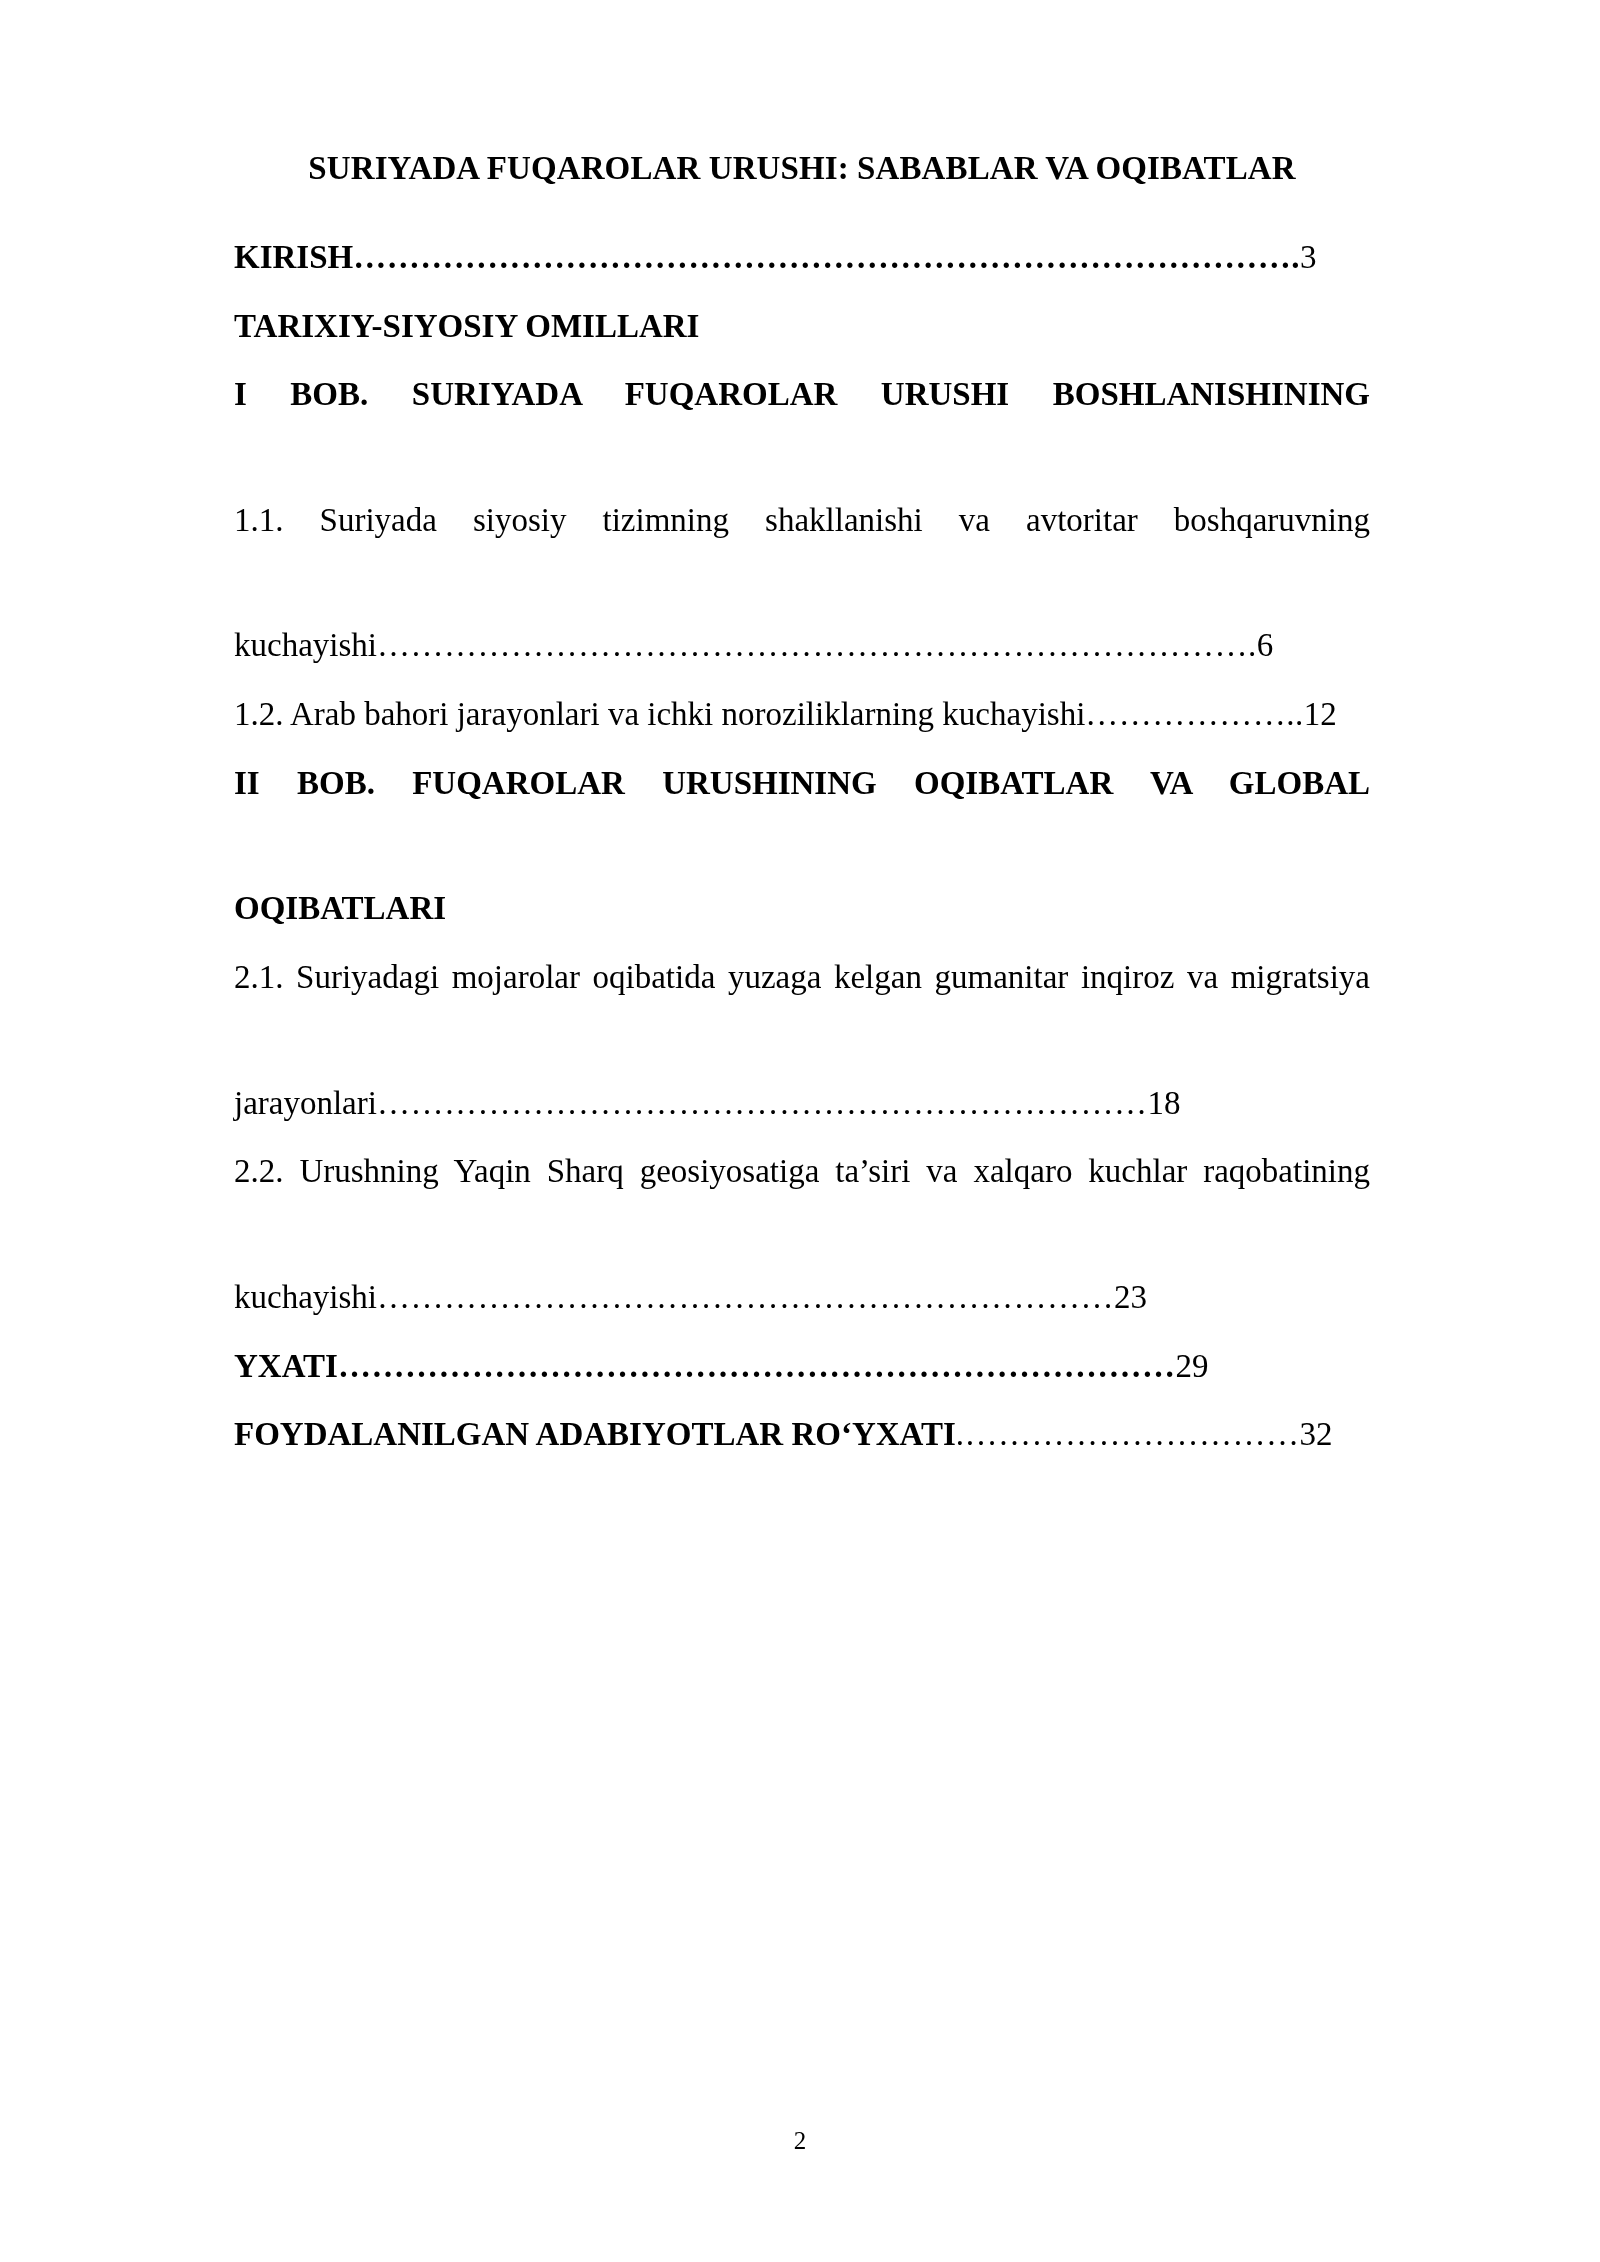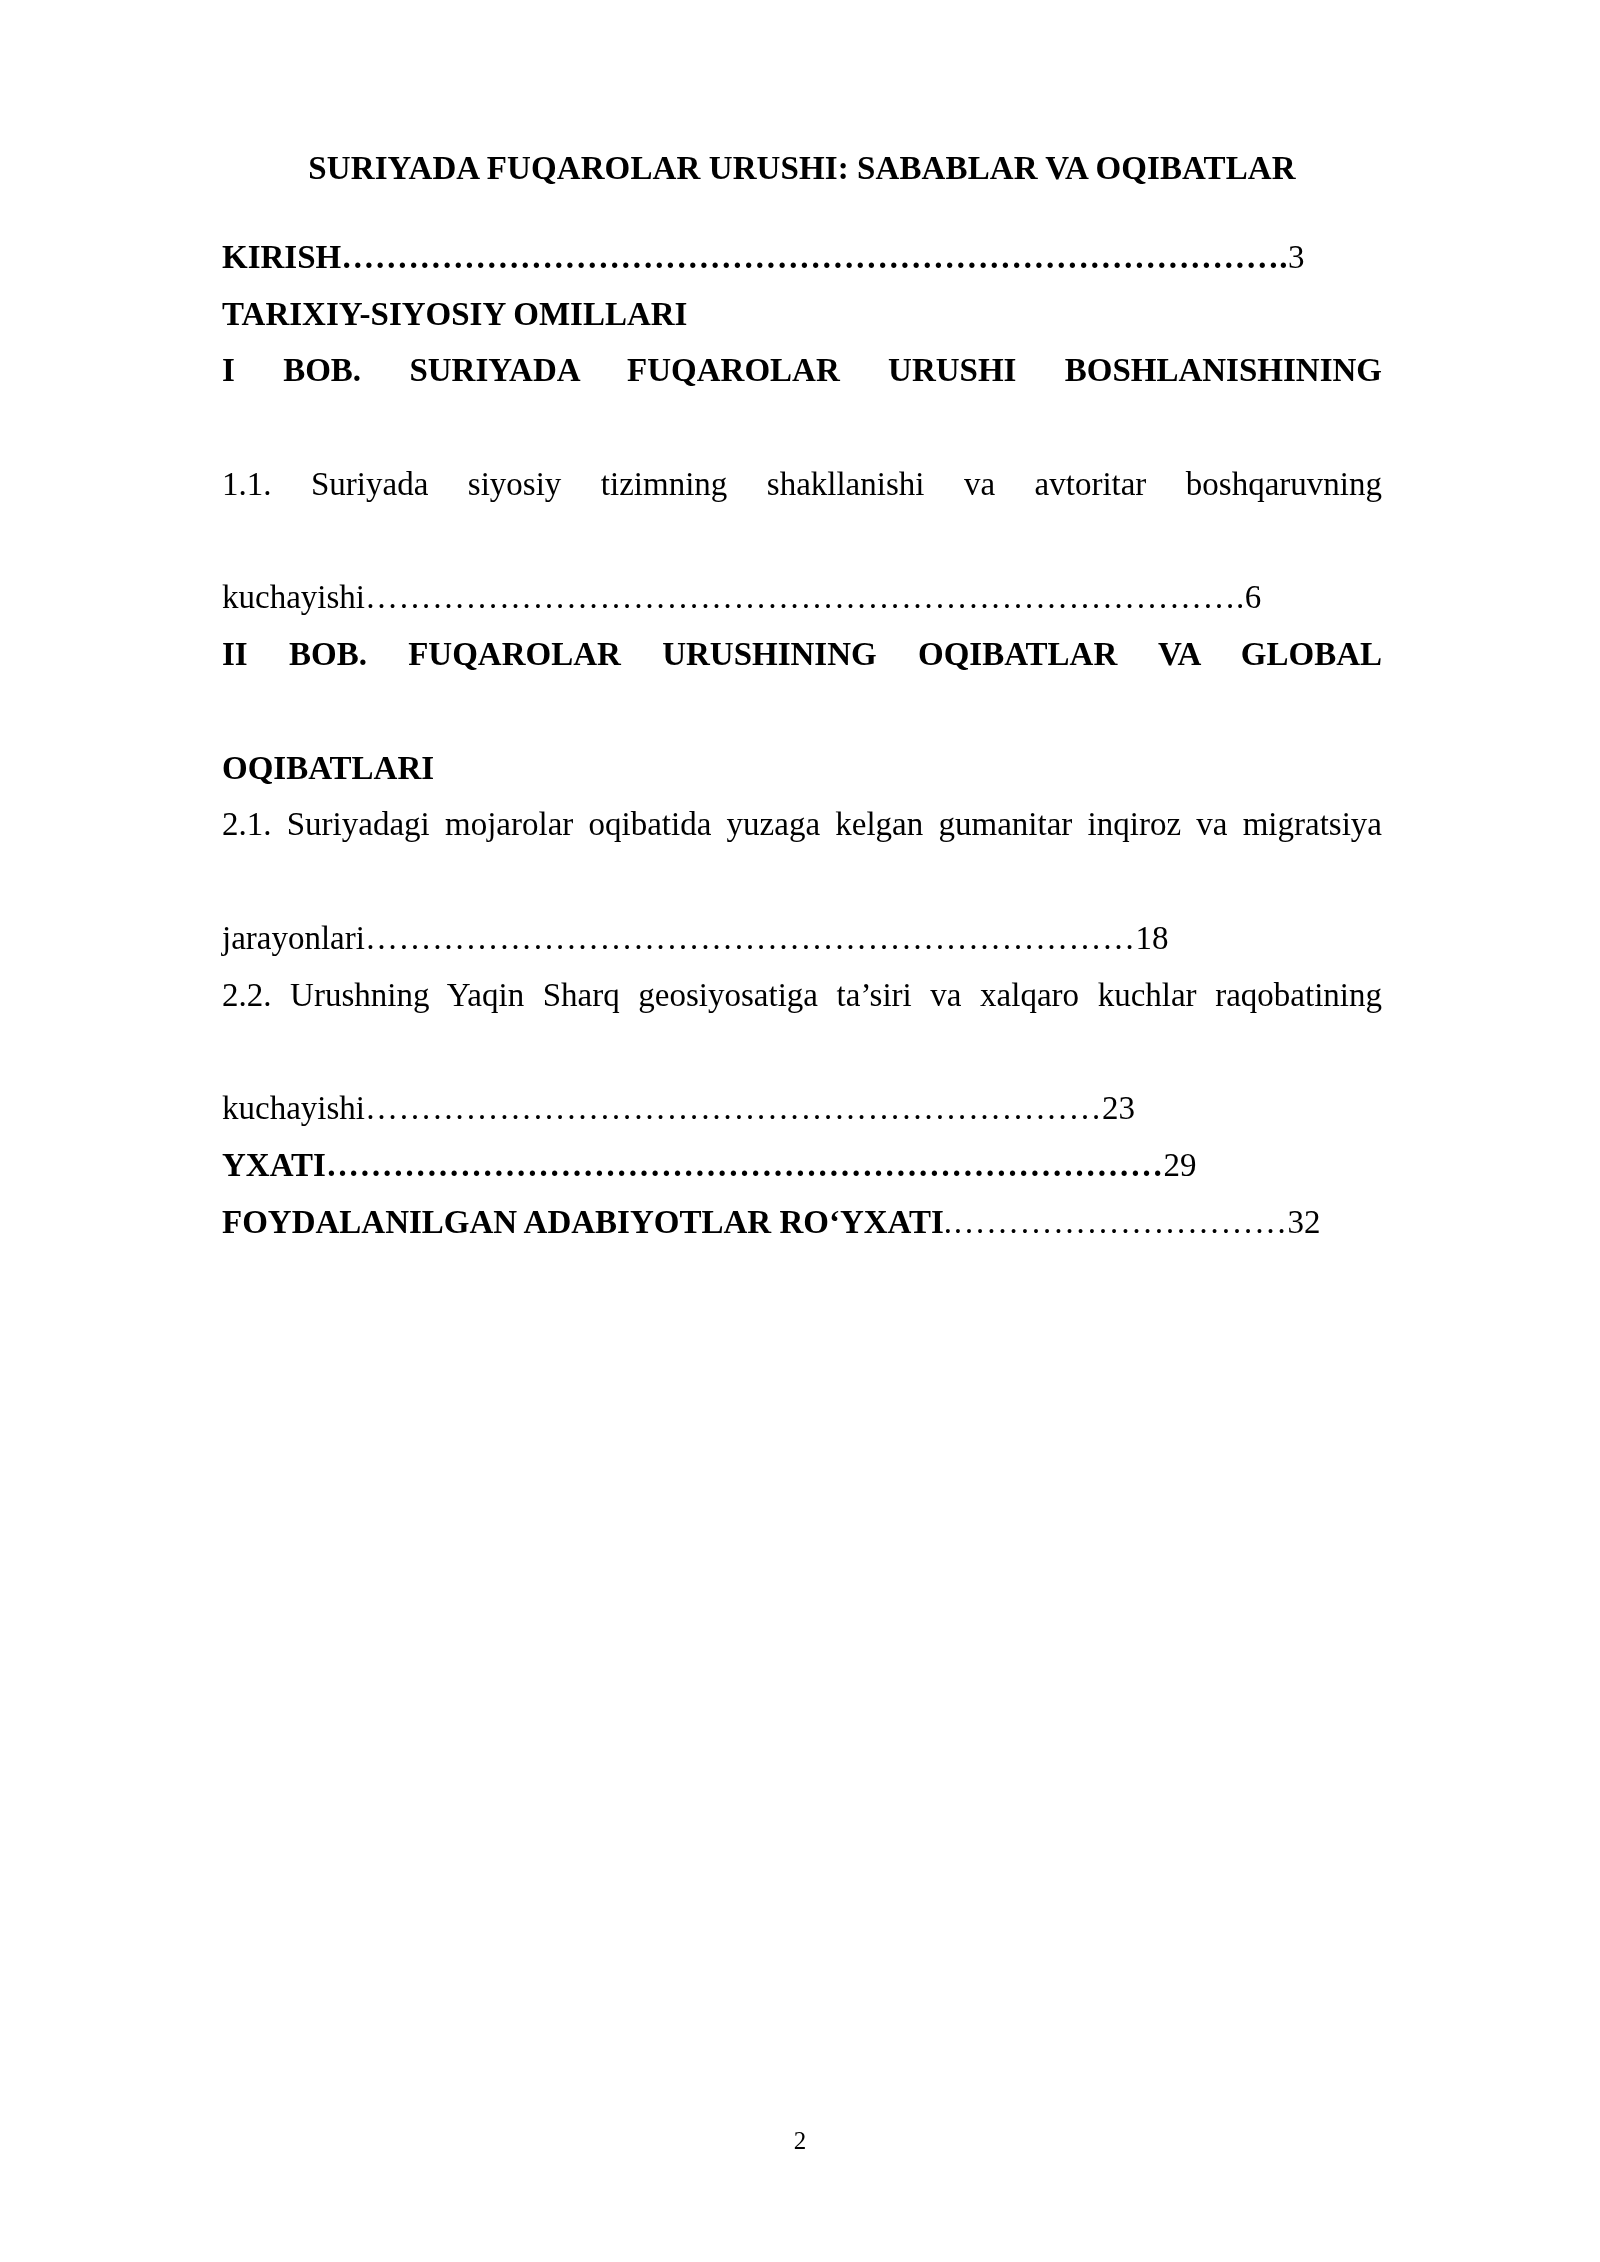--- a/index.html
+++ b/index.html
@@ -69,21 +69,21 @@
   .pagenum-footer {
     position: absolute;
     left: 0;
     right: 0;
     top: 2128px;
     text-align: center;
     font-size: 25px;
     line-height: 1;
   }
   .entry-block {
-    margin: 0;
+    margin: 12px;
     font-family: Liberation Serif, serif;
   }
 </style>
 </head>
 <body>
 
 <div class="page">
 
   <div class="content">
 
@@ -93,20 +93,21 @@
     <div class="toc">
 
       <p class="toc-line entry-block"><span class="bold">KIRISH</span><span class="bold leader">………………………………………………………………………….</span><span>3</span></p>
 
       <p class="toc-line entry-block bold"><span>TARIXIY-SIYOSIY OMILLARI</span></p>
       <p class="toc-line justify-all entry-block bold"><span>I BOB. SURIYADA FUQAROLAR URUSHI BOSHLANISHINING</span></p>
 
       <p class="toc-line justify-all entry-block"><span>1.1. Suriyada siyosiy tizimning shakllanishi va avtoritar boshqaruvning</span></p>
       <p class="toc-line entry-block"><span>kuchayishi</span><span class="leader">…………………………………………………………………….</span><span>6</span></p>
 
+      <p class="toc-line entry-block"><span>1.2. Arab bahori jarayonlari va ichki noroziliklarning kuchayishi</span><span class="leader">………………..</span><span>12</span></p>
 
       <p class="toc-line justify-all entry-block bold"><span>II BOB. FUQAROLAR URUSHINING OQIBATLAR VA GLOBAL</span></p>
       <p class="toc-line entry-block bold"><span>OQIBATLARI</span></p>
 
       <p class="toc-line justify-all entry-block"><span>2.1. Suriyadagi mojarolar oqibatida yuzaga kelgan gumanitar inqiroz va migratsiya</span></p>
       <p class="toc-line entry-block"><span>jarayonlari</span><span class="leader">……………………………………………………………</span><span>18</span></p>
 
       <p class="toc-line justify-all entry-block"><span>2.2. Urushning Yaqin Sharq geosiyosatiga ta’siri va xalqaro kuchlar raqobatining</span></p>
       <p class="toc-line entry-block"><span>kuchayishi</span><span class="leader">…………………………………………………………</span><span>23</span></p>
 

